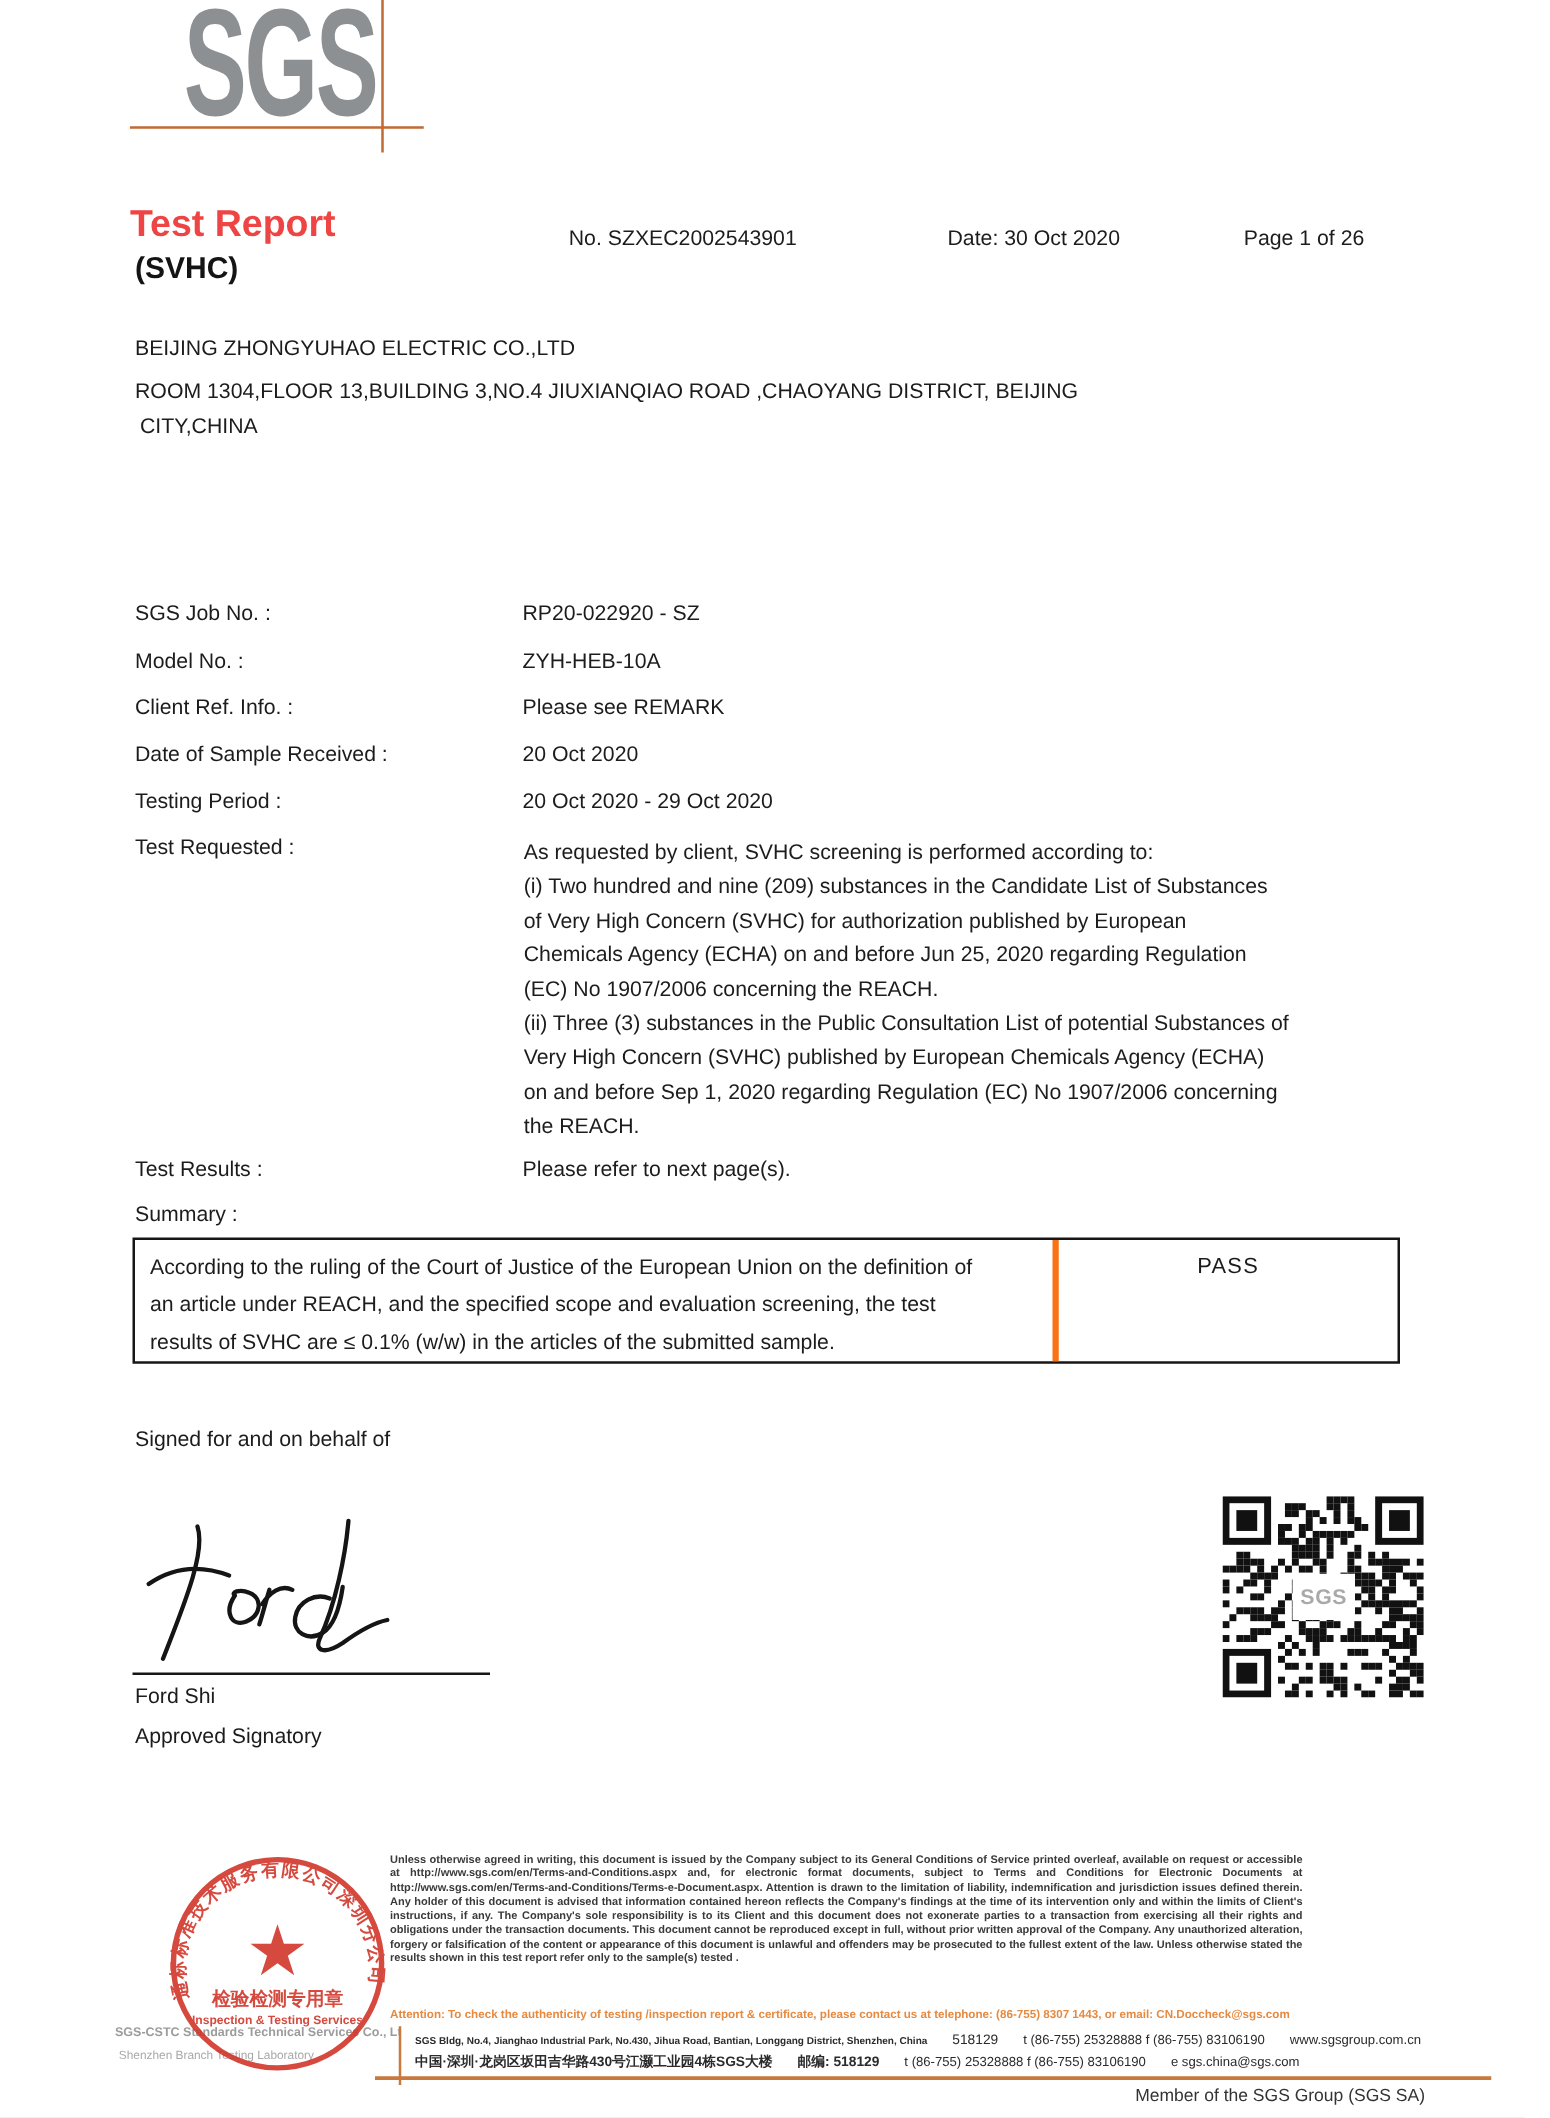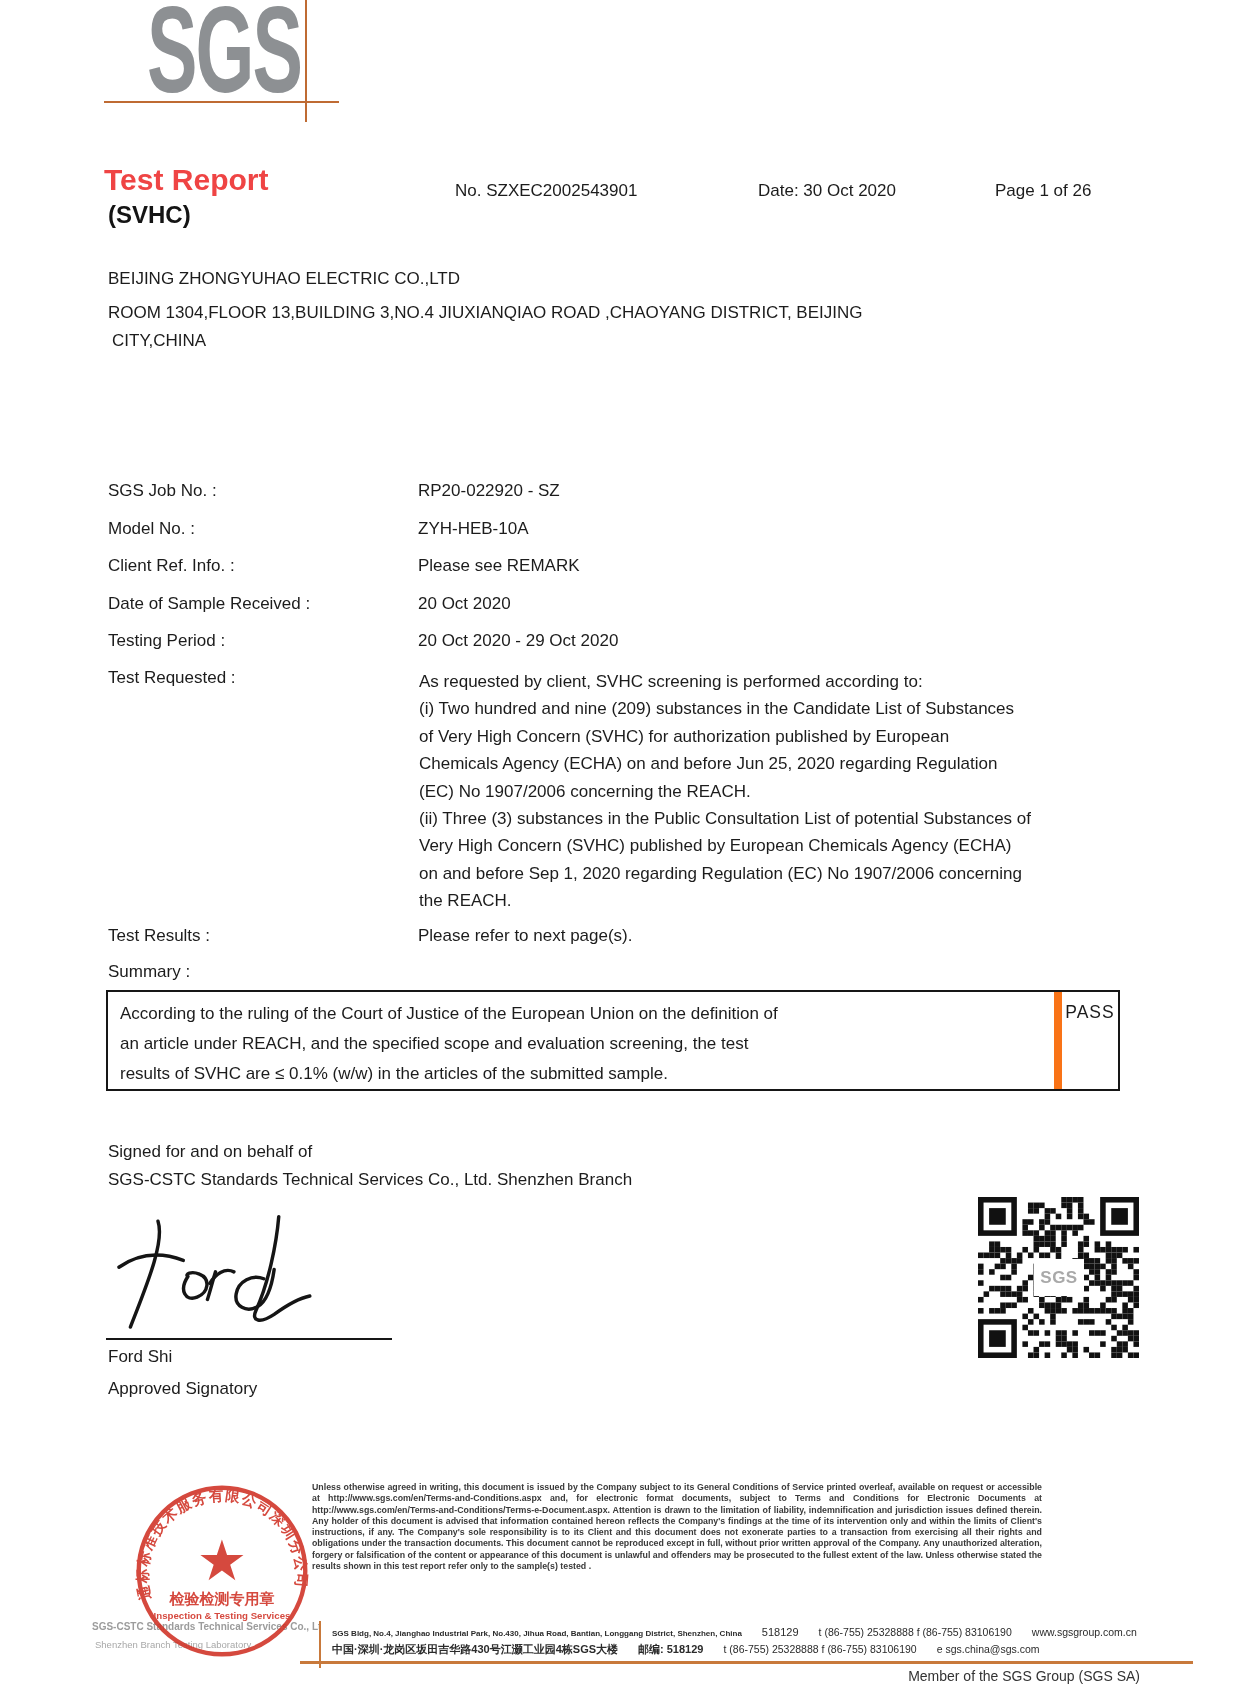--- a/index.html
+++ b/index.html
@@ -32,21 +32,21 @@
   .para{
     position:absolute;left:419px;width:700px;font-size:17px;line-height:27.4px;
     white-space:pre-line;
   }
   
   .sum-box{
     position:absolute;left:106px;top:990px;width:1014px;height:101px;
     border:2px solid #161616;display:flex;box-sizing:border-box;
   }
   .sum-left{
-    width:954px;box-sizing:border-box;border-right:8px solid #f97316;
+    width:739px;box-sizing:border-box;border-right:5px solid #f97316;
     padding:7px 20px 0 12px;font-size:17px;line-height:30px;white-space:pre-line;
   }
   .sum-right{flex:1;text-align:center;padding-top:10px;font-size:17.5px;letter-spacing:1px;}
   
   .sig-line{position:absolute;left:106px;top:1338px;width:286px;height:2px;background:#161616;}
   .sig-svg{position:absolute;left:112px;top:1212px;}
   
   .qr{position:absolute;left:978px;top:1197px;width:161px;height:161px;background:#fff;}
   .qr-center{
     position:absolute;left:56px;top:62px;width:50px;height:37px;background:#fff;
@@ -133,21 +133,20 @@
 
   <div class="field-label" style="top:962px;">Summary :</div>
   <div class="sum-box">
     <div class="sum-left">According to the ruling of the Court of Justice of the European Union on the definition of
 an article under REACH, and the specified scope and evaluation screening, the test
 results of SVHC are ≤ 0.1% (w/w) in the articles of the submitted sample.</div>
     <div class="sum-right">PASS</div>
   </div>
 
   <div class="abs t17" style="left:108px;top:1141px;">Signed for and on behalf of</div>
-  <div class="abs t17" style="left:108px;top:1169px;">SGS-CSTC Standards Technical Services Co., Ltd. Shenzhen Branch</div>
 
   <svg class="sig-svg" width="230" height="122" viewBox="0 0 200 106">
     <g fill="none" stroke="#151515" stroke-width="3" stroke-linecap="round">
       <path d="M 40 8 C 46 26 30 64 16 100"></path>
       <path d="M 6 48 C 26 34 46 36 62 42"></path>
       <path d="M 66 56 C 58 68 64 78 74 74 C 84 70 86 58 76 54 C 69 51 63 54 66 56"></path>
       <path d="M 90 52 C 87 62 85 70 83 76"></path>
       <path d="M 85 62 C 90 54 98 48 106 52"></path>
       <path d="M 132 58 C 122 54 110 60 108 71 C 106 82 117 88 127 82 C 135 77 139 64 141 50"></path>
       <path d="M 145 4 C 143 28 136 62 125 86 C 121 95 129 97 141 89 C 152 81 162 75 172 73"></path>
@@ -481,20 +480,21 @@
     <path id="stampArc" d="M 24 129 A 77 77 0 1 1 166 129" fill="none"></path>
     <text fill="#d03024" font-size="15" font-weight="bold" letter-spacing="1.5">
       <textPath href="#stampArc" startOffset="6">通标标准技术服务有限公司深圳分公司</textPath>
     </text>
     <text x="95" y="104" text-anchor="middle" font-size="58" fill="#d03024">★</text>
     <text x="95" y="129" text-anchor="middle" font-size="15.5" font-weight="bold" fill="#d03024">检验检测专用章</text>
     <text x="95" y="145" text-anchor="middle" font-size="10" font-weight="bold" fill="#d03024">Inspection &amp; Testing Services</text>
   </svg>
 
   <div class="legal">Unless otherwise agreed in writing, this document is issued by the Company subject to its General Conditions of Service printed overleaf, available on request or accessible at http://www.sgs.com/en/Terms-and-Conditions.aspx and, for electronic format documents, subject to Terms and Conditions for Electronic Documents at http://www.sgs.com/en/Terms-and-Conditions/Terms-e-Document.aspx. Attention is drawn to the limitation of liability, indemnification and jurisdiction issues defined therein. Any holder of this document is advised that information contained hereon reflects the Company's findings at the time of its intervention only and within the limits of Client's instructions, if any. The Company's sole responsibility is to its Client and this document does not exonerate parties to a transaction from exercising all their rights and obligations under the transaction documents. This document cannot be reproduced except in full, without prior written approval of the Company. Any unauthorized alteration, forgery or falsification of the content or appearance of this document is unlawful and offenders may be prosecuted to the fullest extent of the law. Unless otherwise stated the results shown in this test report refer only to the sample(s) tested .</div>
+  <div class="attention">Attention: To check the authenticity of testing /inspection report &amp; certificate, please contact us at telephone: (86-755) 8307 1443, or email: CN.Doccheck@sgs.com</div>
 
   <div class="footer-vline"></div>
   <div class="addr-row addr-en">
     <span class="a-sm">SGS Bldg, No.4, Jianghao Industrial Park, No.430, Jihua Road, Bantian, Longgang District, Shenzhen, China</span>
     <span class="a-num">518129</span>
     <span class="a-md">t (86-755) 25328888   f (86-755) 83106190</span>
     <span class="a-md">www.sgsgroup.com.cn</span>
   </div>
   <div class="addr-row addr-cn">
     <span class="a-cn">中国·深圳·龙岗区坂田吉华路430号江灏工业园4栋SGS大楼</span>

